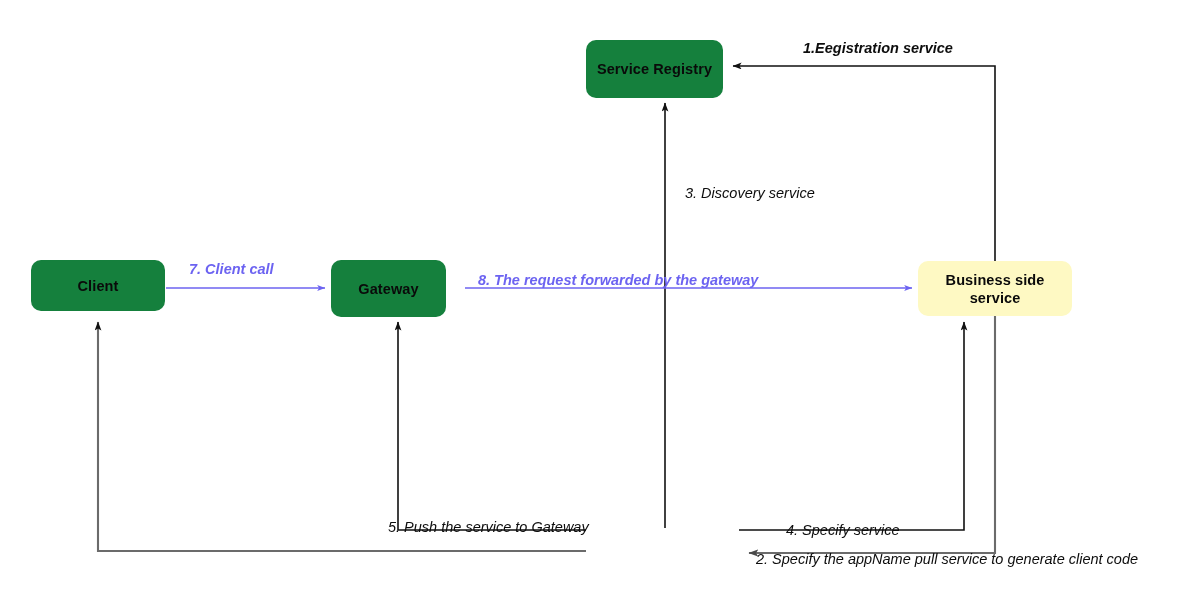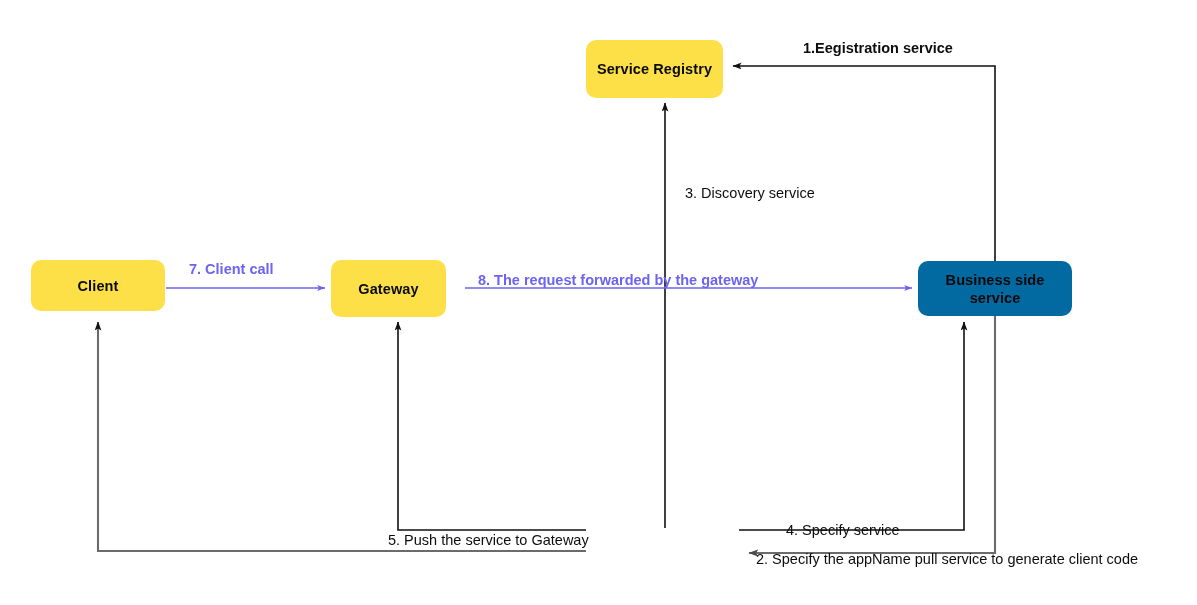--- a/index.html
+++ b/index.html
@@ -32,29 +32,30 @@
     align-items: center;
     justify-content: center;
     text-align: center;
     font-weight: bold;
     font-size: 14.5px;
     line-height: 18px;
     color: #0a0a0a;
     letter-spacing: 0.1px;
     padding: 2px 6px;
   }
-  .node.amber { background: #fde047; }
-  .node.indigo { background: #0369a1; text-align: center; }
+  .node.amber { background: #15803d; }
+  .node.indigo { background: #fef9c3; text-align: center; }
   .edge-label {
     position: absolute;
     font-size: 14.5px;
     line-height: 17px;
     font-weight: bold;
     color: #0d0d0d;
     white-space: nowrap;
+    font-style: italic;
   }
   .edge-label.accent { color: #6c63f1; }
   .edge-label.plain { font-weight: normal; }
 </style>
 </head>
 <body>
 
 <div id="canvas">
 
   <svg id="edges" viewBox="0 0 1197 605" xmlns="http://www.w3.org/2000/svg">
@@ -121,20 +122,20 @@
 
 
   <div class="edge-label" style="left:803px; top:40px;">1.Eegistration service</div>
 
   <div class="edge-label plain" style="left:756px; top:551px;">2. Specify the appName pull service to generate client code</div>
 
   <div class="edge-label plain" style="left:685px; top:185px;">3. Discovery service</div>
 
   <div class="edge-label plain" style="left:786px; top:510px;margin-top:12px;">4. Specify service</div>
 
-  <div class="edge-label plain" style="left:388px; top:532px;">5. Push the service to Gateway</div>
+  <div class="edge-label plain" style="left:388px; top:519px;">5. Push the service to Gateway</div>
 
 
   <div class="edge-label accent" style="left:189px; top:261px;">7. Client call</div>
 
   <div class="edge-label accent" style="left:478px; top:272px;">8. The request forwarded by the gateway</div>
 
 </div>
 
 </body></html>

